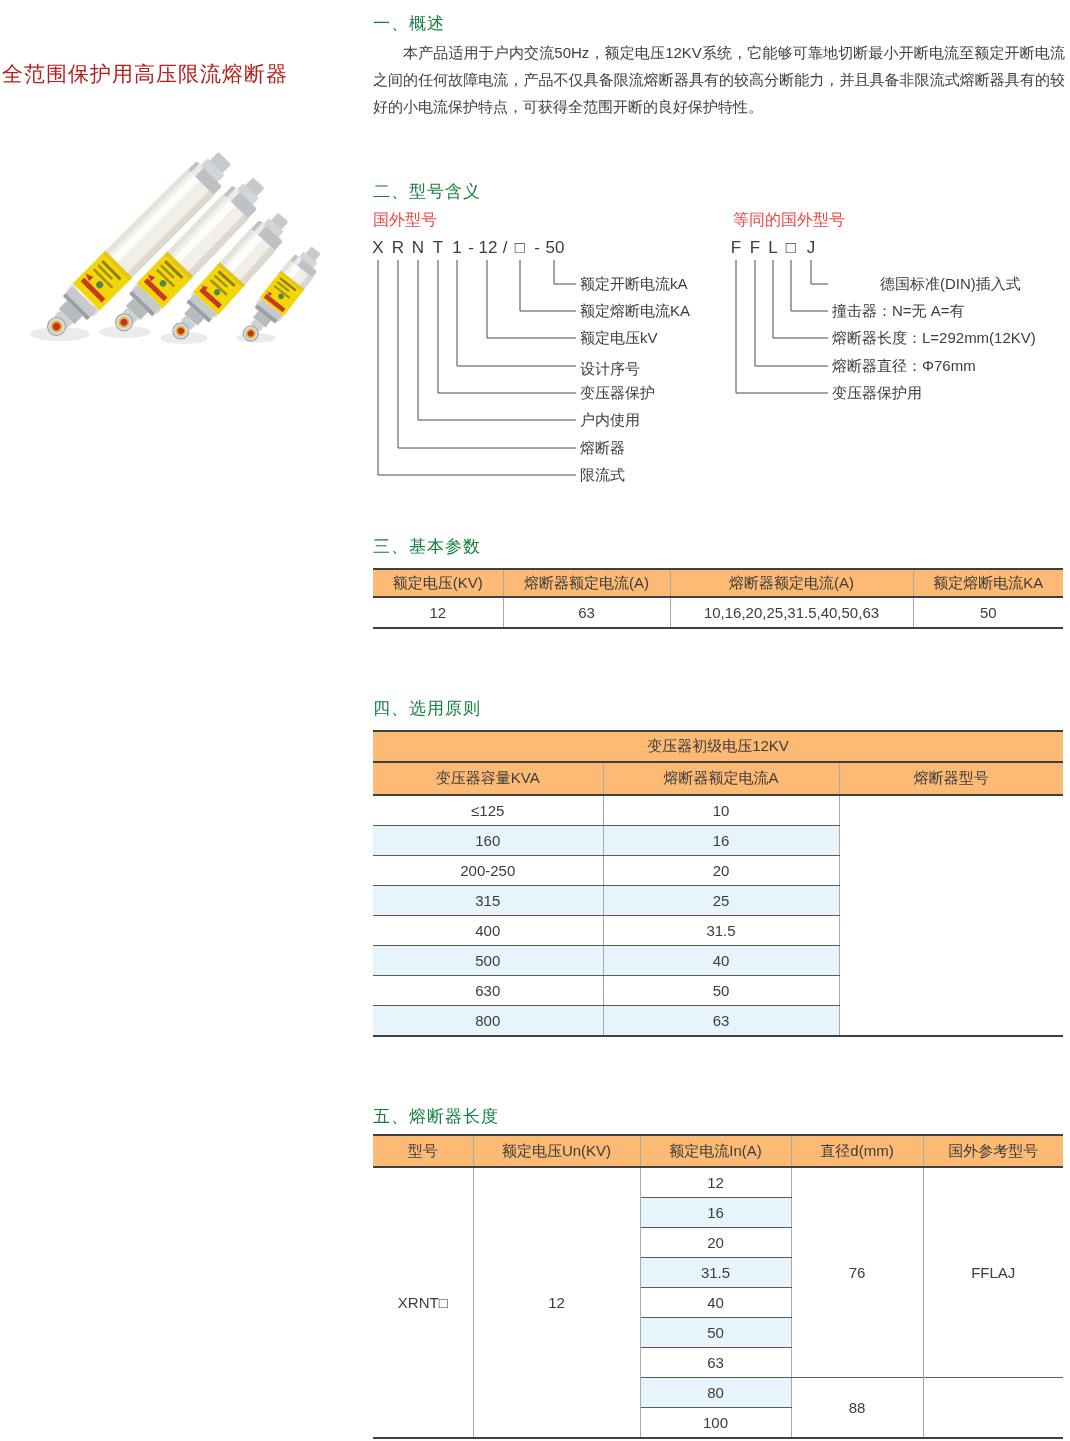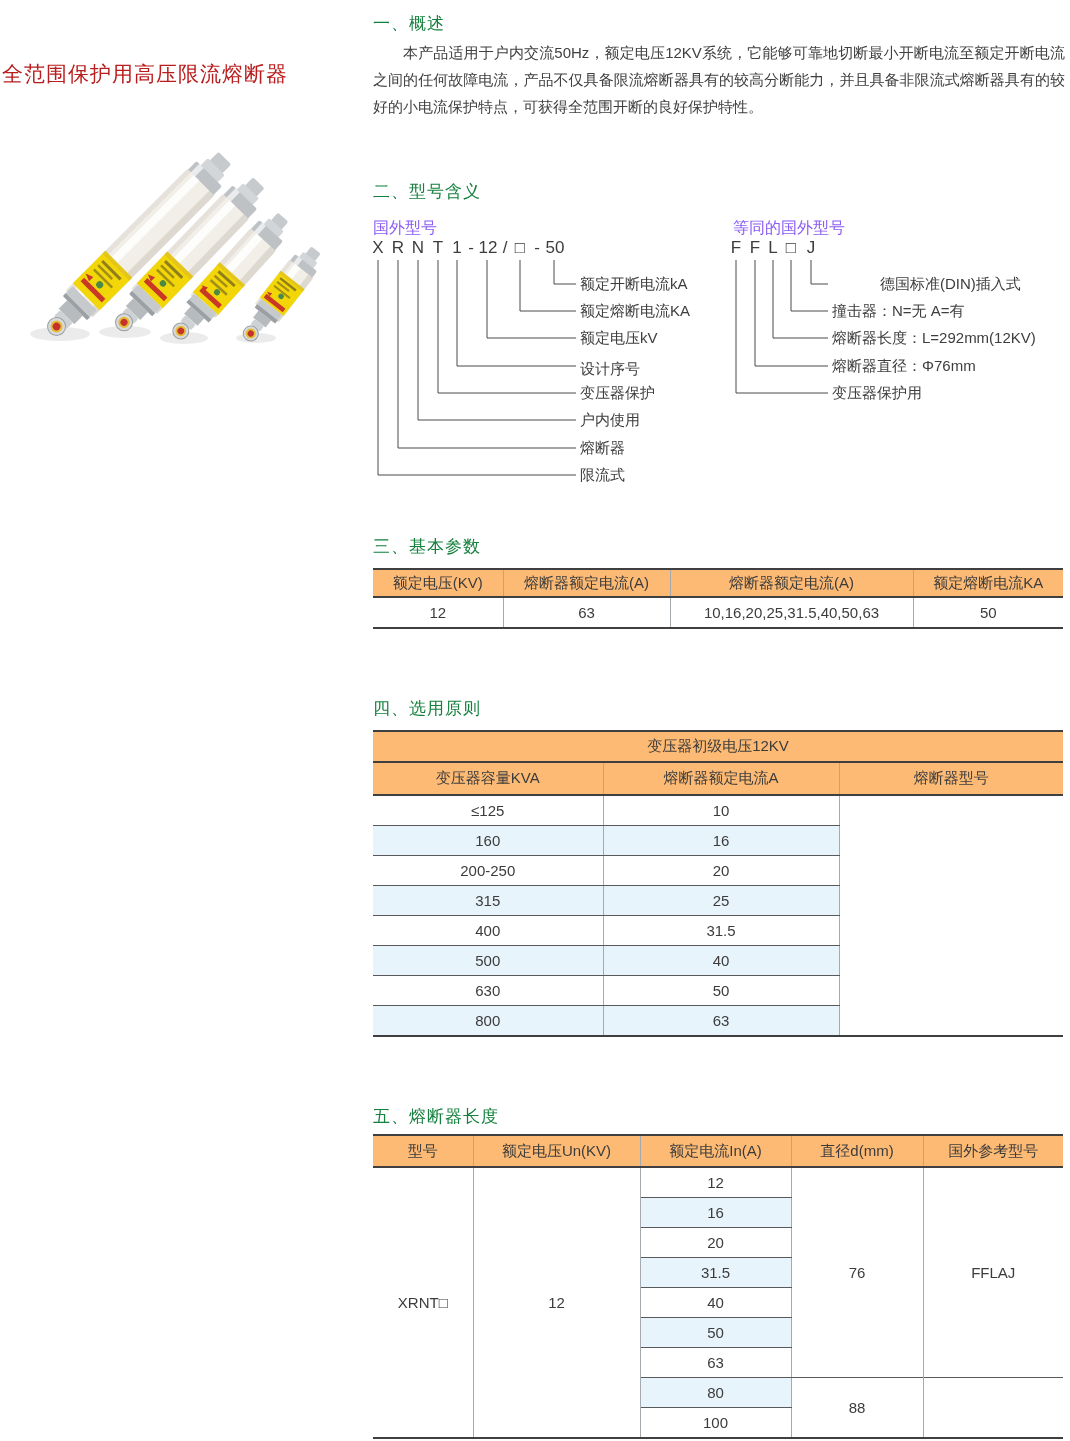--- a/index.html
+++ b/index.html
@@ -3,21 +3,21 @@
 <meta charset="utf-8">
 <style>
   html,body{margin:0;padding:0;background:#ffffff;}
   body{width:1070px;height:1441px;position:relative;overflow:hidden;
        font-family:"Liberation Sans","DejaVu Sans",sans-serif;color:#3c3c3c;}
   .abs{position:absolute;}
   .page-title{left:2px;top:16px;font-size:21px;letter-spacing:1px;color:#b91c1c;font-weight:500;margin-top:44px;}
   .sec-head{font-size:17px;letter-spacing:1px;color:#15803d;}
   .para{left:373px;top:39px;width:692px;font-size:15px;line-height:27px;
         text-indent:2em;text-align:justify;color:#404040;}
-  .dia-label{font-size:16px;color:#8b5cf6;margin-top:8px;}
+  .dia-label{font-size:16px;color:#ef4444;}
   .sym{top:238px;font-size:17px;color:#3d3d3d;transform:translateX(-50%);white-space:nowrap;}
   .ann{font-size:15px;line-height:22px;color:#3d3d3d;white-space:nowrap;}
   svg.overlay{position:absolute;left:0;top:0;pointer-events:none;}
 
   table{border-collapse:collapse;table-layout:fixed;width:690px;position:absolute;left:373px;
         font-size:15px;color:#3c3c3c;}
   th,td{text-align:center;vertical-align:middle;font-weight:400;padding:0;}
   th{background:#fdba74;}
   .vline{border-right:1px solid #a5aaae;}
   .heavy-top{border-top:2px solid #3f3f3f;}

